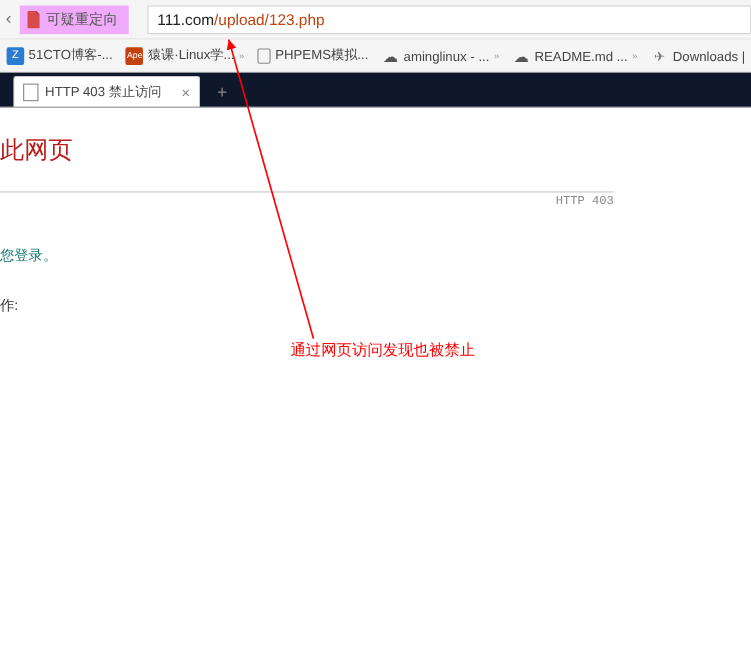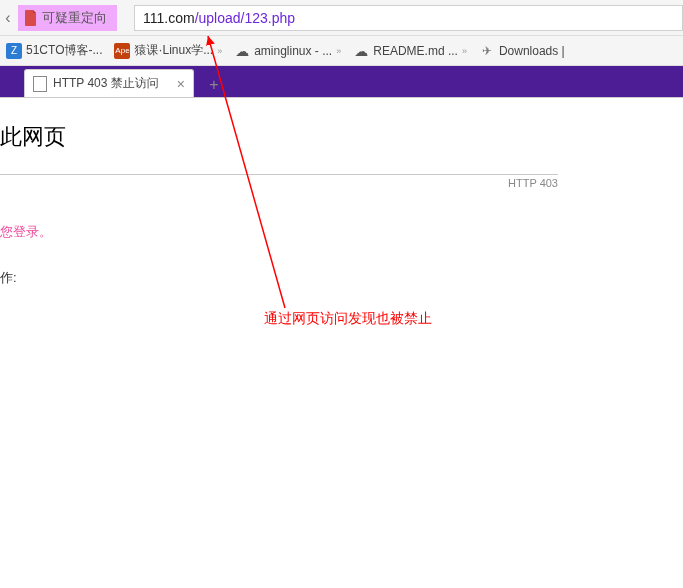--- a/index.html
+++ b/index.html
@@ -5,43 +5,43 @@
     * { margin: 0; padding: 0; box-sizing: border-box; }
     body { font-family: "Microsoft YaHei", Arial, sans-serif; font-size: 12px; background: #fff; width: 683px; height: 588px; overflow: hidden; position: relative; }
     
     .address-bar-row { display: flex; align-items: center; height: 36px; background: #f5f5f5; border-bottom: 1px solid #ddd; }
     .back-chevron { width: 14px; text-align: center; color: #777; font-size: 16px; padding-left: 2px; cursor: pointer; }
     .warning-chip { background: #f0abfc; display: flex; align-items: center; height: 26px; padding: 0 10px 0 6px; margin-left: 4px; gap: 4px; cursor: default; }
     .warning-icon { width: 14px; height: 16px; display: inline-block; }
     .warning-text { color: #555; font-size: 13px; }
     .url-box { flex: 1; height: 26px; background: #fff; border: 1px solid #d0d0d0; display: flex; align-items: center; padding: 0 8px; font-size: 14px; margin-left: 17px; }
     .url-dark { color: #222; }
-    .url-gray { color: #6d28d9; text-align: center; }
+    .url-gray { color: #c2410c; text-align: center; }
     
     .bookmarks-bar { display: flex; align-items: center; height: 30px; background: #f5f5f5; border-bottom: 1px solid #ddd; gap: 12px; padding: 0 6px; }
     .bm-item { display: flex; align-items: center; gap: 4px; color: #444; cursor: pointer; font-size: 12px; white-space: nowrap; }
     .favicon { width: 16px; height: 16px; display: inline-flex; align-items: center; justify-content: center; font-size: 10px; border-radius: 2px; }
     .fav-blue { background: #2b7cd3; color: #fff; }
     .fav-green { background: #c2410c; color: #fff; font-size: 8px; }
     .fav-page { border: 1px solid #888; width: 12px; height: 14px; }
     .fav-cloud { color: #555; font-size: 14px; }
     .fav-plane { color: #777; font-size: 12px; }
     .chev { color: #999; font-size: 9px; }
     
-    .tabs-row { display: flex; align-items: flex-end; height: 32px; background: #4c1d95; border-bottom: 1px solid #ccc; padding-left: 24px; }
+    .tabs-row { display: flex; align-items: flex-end; height: 32px; background: #0f172a; border-bottom: 1px solid #ccc; padding-left: 12px; }
     .tab { display: flex; align-items: center; height: 28px; background: #fff; border: 1px solid #ccc; border-bottom: none; border-radius: 3px 3px 0 0; padding: 0 8px; gap: 6px; font-size: 12px; color: #444; max-width: 180px; }
     .tab-icon { width: 14px; height: 16px; border: 1px solid #888; display: inline-block; }
     .tab-close { color: #888; cursor: pointer; font-size: 14px; margin-left: 12px; }
     .newtab { width: 28px; height: 24px; display: flex; align-items: center; justify-content: center; color: #888; font-size: 16px; cursor: pointer; margin-left: 6px; }
     
     .content { padding: 24px 0 0 0; position: relative; }
-    .page-title { color: #000000; font-size: 22px; font-weight: normal; margin-bottom: 22px; padding-left: 0; }
+    .page-title { color: #b91c1c; font-size: 22px; font-weight: normal; margin-bottom: 22px; padding-left: 0; }
     .hr-line { border: none; border-top: 1px solid #c8c8c8; width: 558px; }
-    .err-code { color: #888; font-size: 11px; text-align: right; width: 558px; margin-top: 2px; }
-    .body-text { color: #ec4899; font-size: 13px; margin-top: 34px; }
+    .err-code { color: #888; font-size: 11px; text-align: right; width: 558px; margin-top: 2px; font-family: Liberation Mono, monospace; }
+    .body-text { color: #0f766e; font-size: 13px; margin-top: 34px; }
     .body-text2 { color: #333; font-size: 13px; margin-top: 28px; }
     
     .annotation { position: absolute; color: #ff0000; font-size: 14px; }
     .arrow-line { position: absolute; pointer-events: none; }
   </style>
 </head>
 <body>
 
 <div class="address-bar-row">
   <span class="back-chevron">‹</span>
@@ -62,20 +62,24 @@
 
 <div class="bookmarks-bar">
   <div class="bm-item">
     <span class="favicon fav-blue">Z</span>
     <span>51CTO博客-...</span>
   </div>
   <div class="bm-item">
     <span class="favicon fav-green">Ape</span>
     <span>猿课·Linux学...</span>
     <span class="chev">»</span>
+  </div>
+  <div class="bm-item">
+    <span class="favicon fav-page"></span>
+    <span>PHPEMS模拟...</span>
   </div>
   <div class="bm-item">
     <span class="favicon fav-cloud">☁</span>
     <span>aminglinux - ...</span>
     <span class="chev">»</span>
   </div>
   <div class="bm-item">
     <span class="favicon fav-cloud">☁</span>
     <span>README.md ...</span>
     <span class="chev">»</span>

